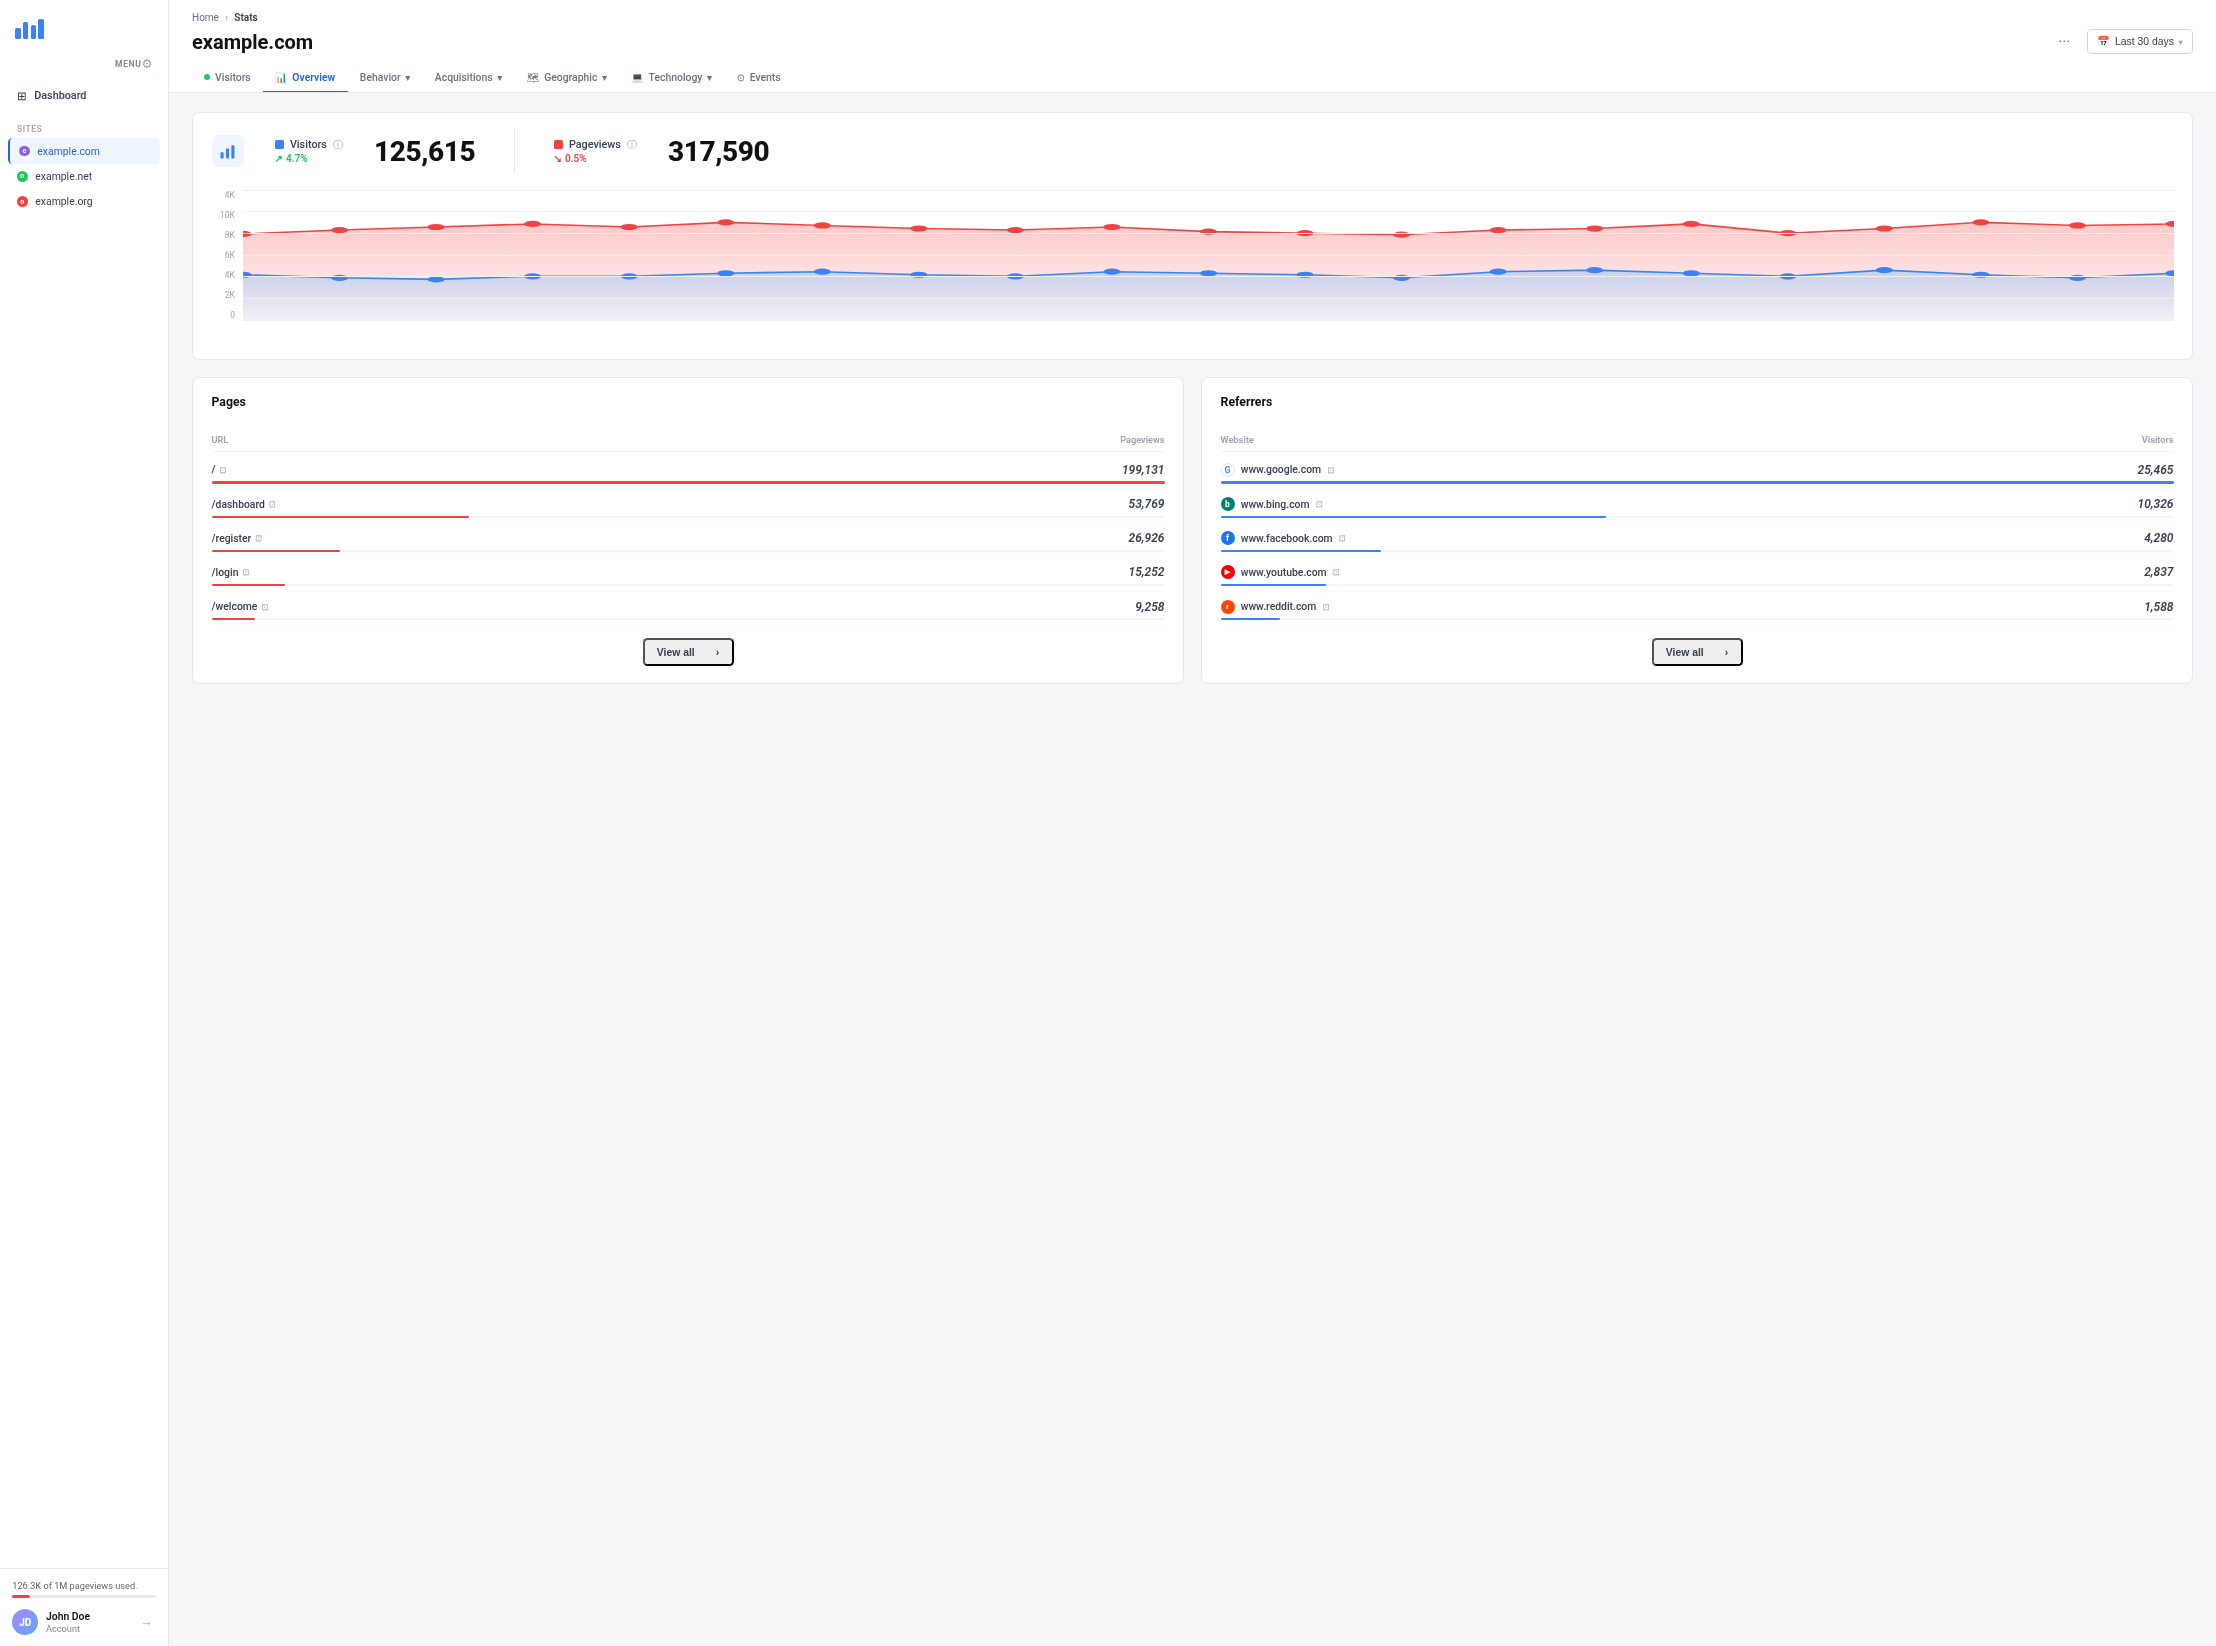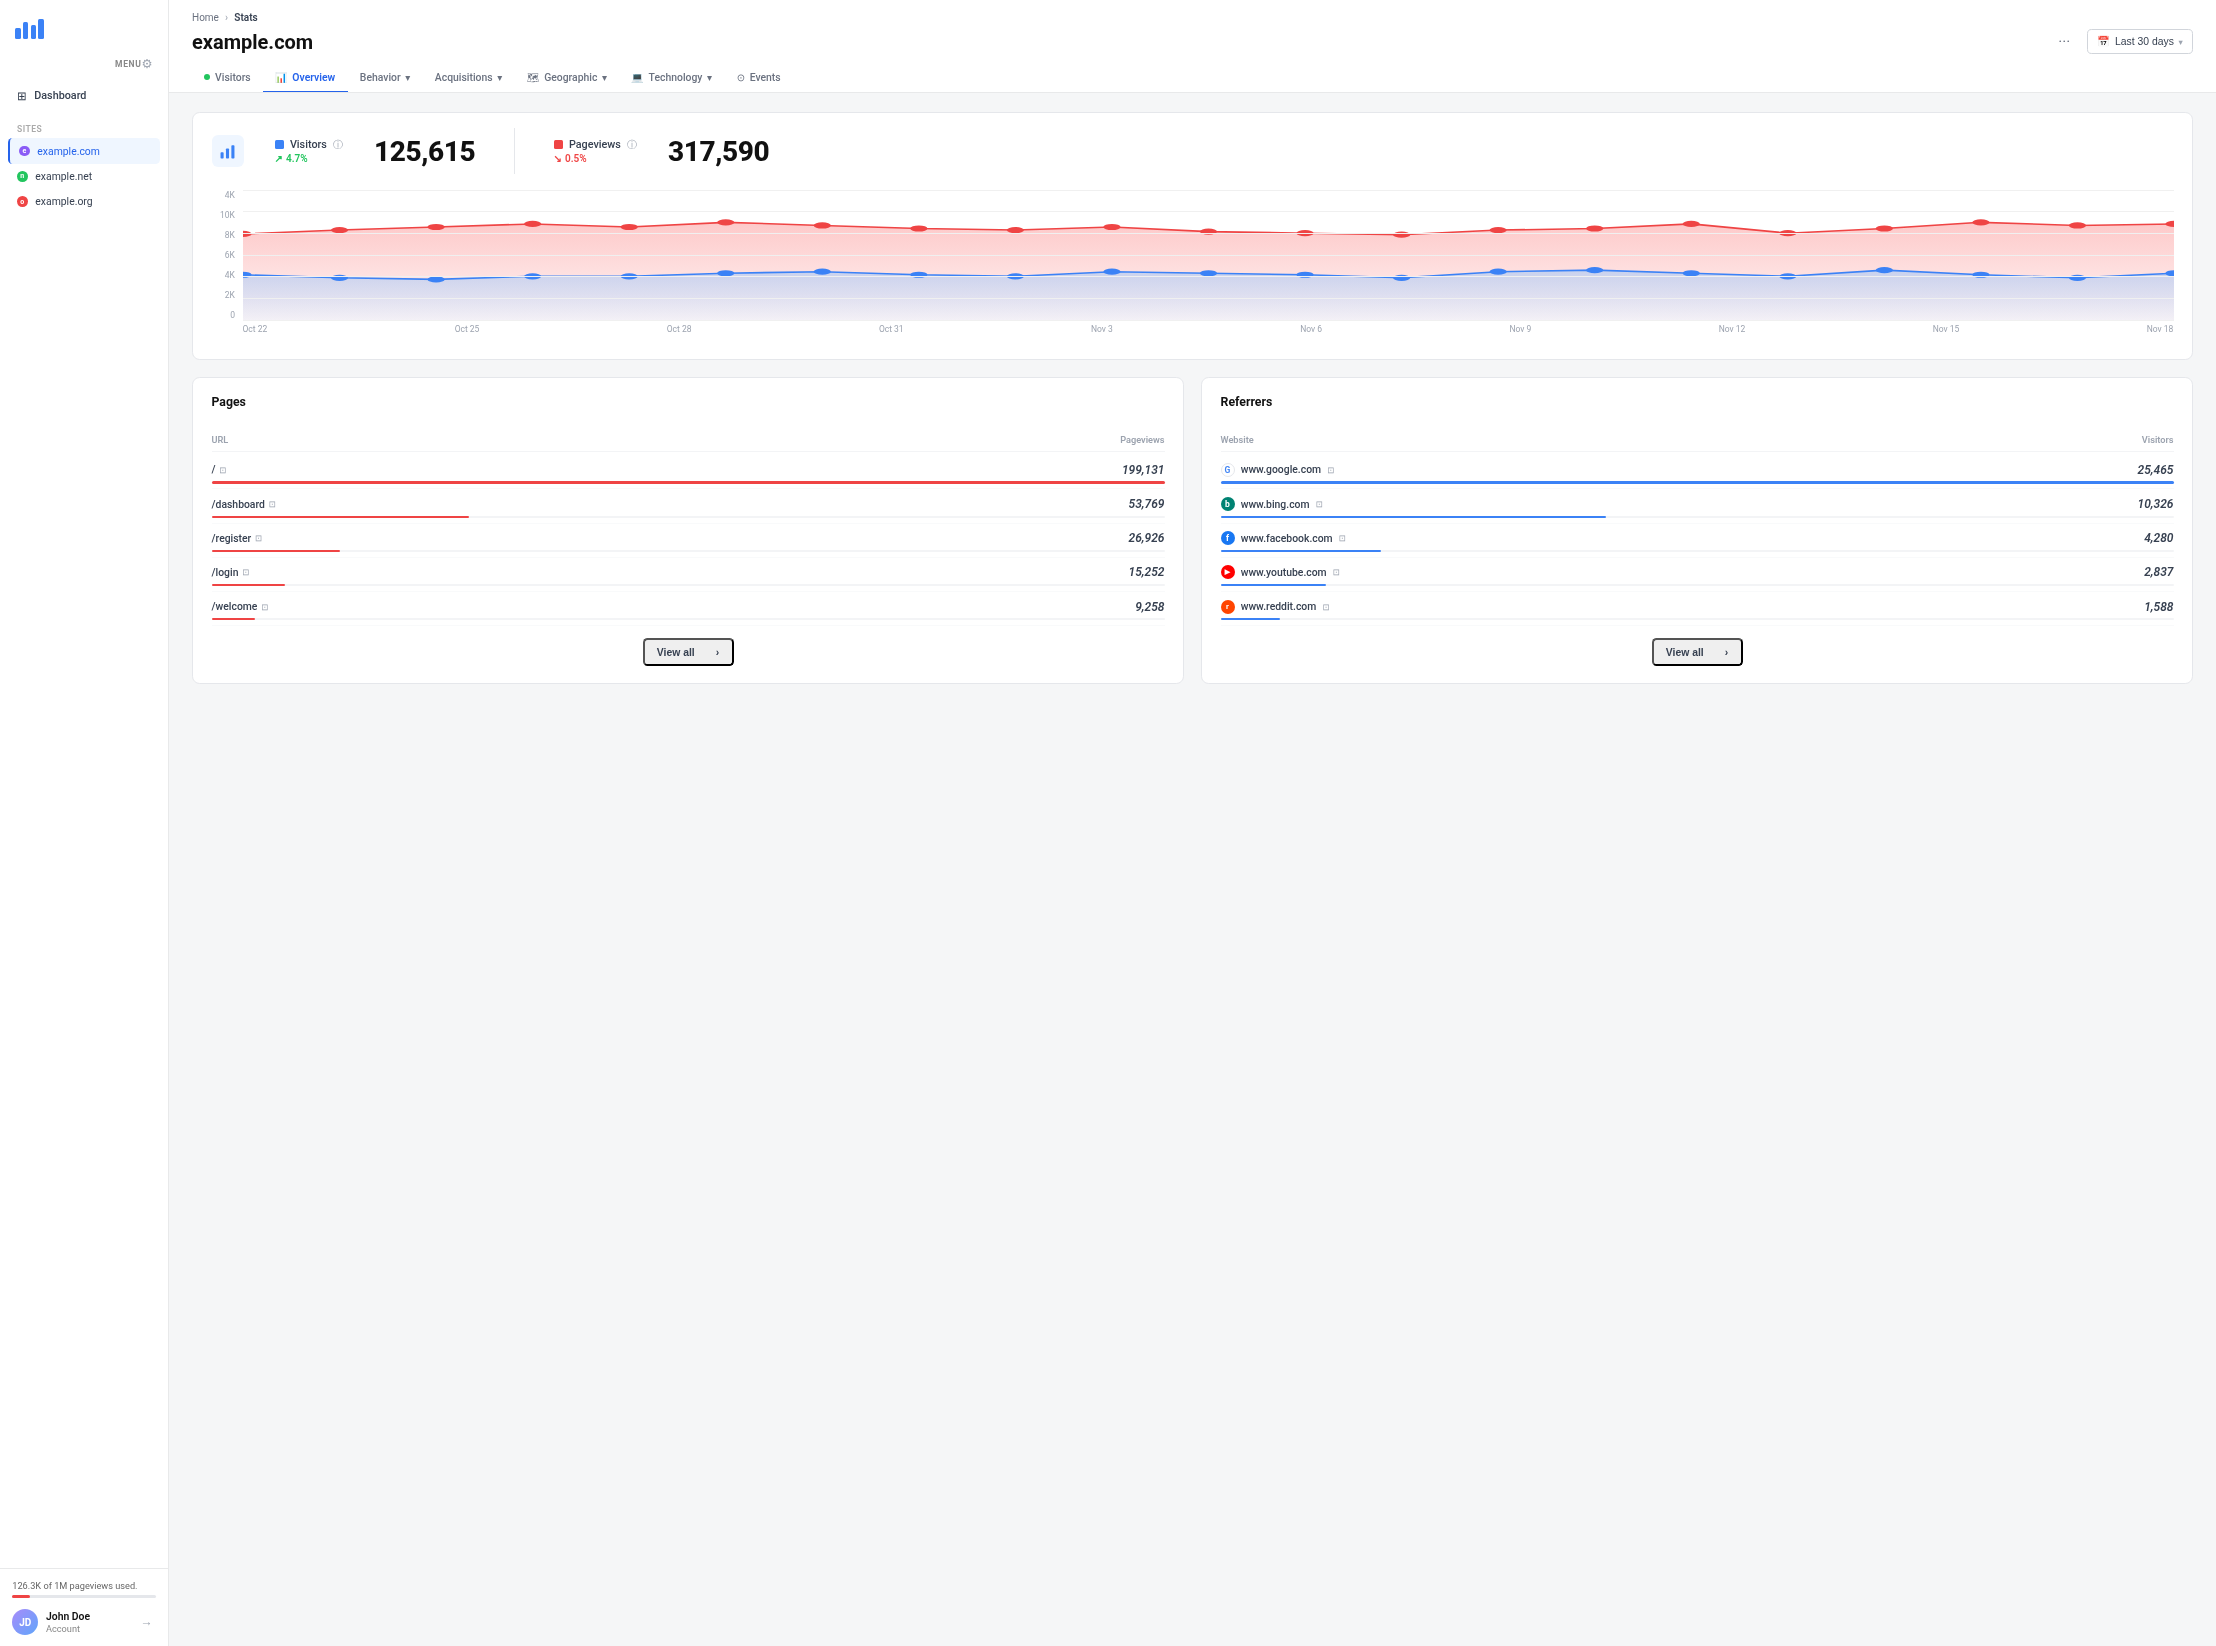--- a/index.html
+++ b/index.html
@@ -661,32 +661,20 @@
             <circle cx="585" cy="106" r="4" fill="#3b82f6"></circle>
             <circle cx="630" cy="104" r="4" fill="#3b82f6"></circle>
             <circle cx="675" cy="108" r="4" fill="#3b82f6"></circle>
             <circle cx="720" cy="112" r="4" fill="#3b82f6"></circle>
             <circle cx="765" cy="104" r="4" fill="#3b82f6"></circle>
             <circle cx="810" cy="110" r="4" fill="#3b82f6"></circle>
             <circle cx="855" cy="114" r="4" fill="#3b82f6"></circle>
             <circle cx="900" cy="108" r="4" fill="#3b82f6"></circle>
           </svg>
         </div>
-        <div class="chart-x-labels">
-          <span>Oct 22</span>
-          <span>Oct 25</span>
-          <span>Oct 28</span>
-          <span>Oct 31</span>
-          <span>Nov 3</span>
-          <span>Nov 6</span>
-          <span>Nov 9</span>
-          <span>Nov 12</span>
-          <span>Nov 15</span>
-          <span>Nov 18</span>
-        </div>
       </div>
     </div>
 
     <div class="bottom-row">
 
       <div class="data-card">
         <div class="data-card-title">Pages</div>
         <div class="data-table-header">
           <span>URL</span>
           <span>Pageviews</span>

